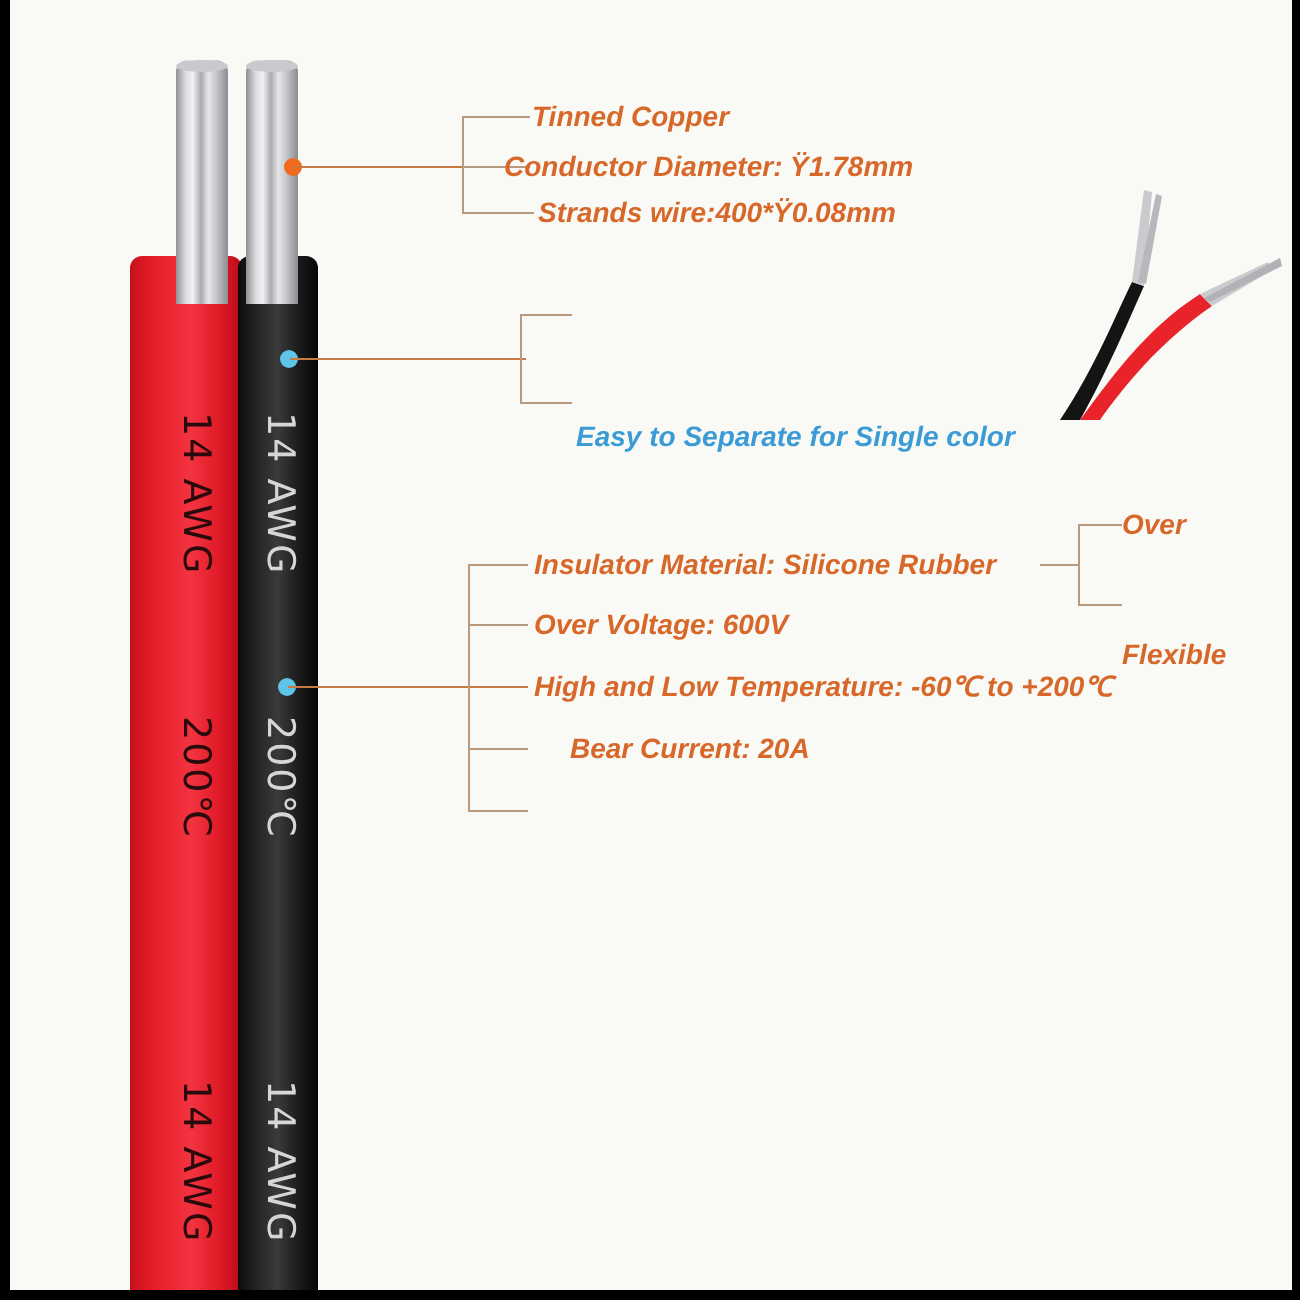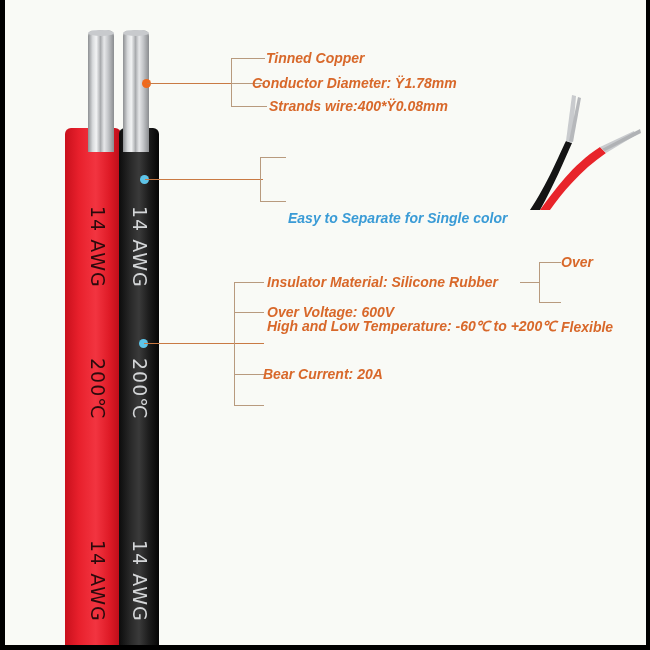--- a/index.html
+++ b/index.html
@@ -69,22 +69,22 @@
 
   <div class="dot" style="left:134px; top:339px; background:#5ec4e8;"></div>
   <div class="ln-o" style="left:139px; top:343px; width:120px; height:1px;"></div>
   <div class="ln" style="left:229px; top:282px; width:1px; height:124px;"></div>
   <div class="ln" style="left:229px; top:282px; width:30px; height:1px;"></div>
   <div class="ln" style="left:229px; top:312px; width:30px; height:1px;"></div>
   <div class="ln" style="left:229px; top:374px; width:30px; height:1px;"></div>
   <div class="ln" style="left:229px; top:405px; width:30px; height:1px;"></div>
   <div class="label orange" style="left:262px; top:274px;text-align:right;">Insulator Material: Silicone Rubber</div>
   <div class="label orange" style="left:262px; top:304px;">Over Voltage: 600V</div>
-  <div class="label orange" style="left:262px; top:318px;text-align:center;">High and Low Temperature: -60℃ to +200℃</div>
-  <div class="label orange" style="left:258px; top:366px;">Bear Current: 20A</div>
+  <div class="label orange" style="left:262px; top:335px;text-align:center;">High and Low Temperature: -60℃ to +200℃</div>
+  <div class="label orange" style="left:280px; top:366px;">Bear Current: 20A</div>
 
   <div class="ln" style="left:515px; top:282px; width:20px; height:1px;"></div>
   <div class="ln" style="left:534px; top:262px; width:1px; height:40px;"></div>
   <div class="ln" style="left:534px; top:262px; width:22px; height:1px;"></div>
   <div class="ln" style="left:534px; top:302px; width:22px; height:1px;"></div>
   <div class="label orange" style="left:556px; top:254px;">Over</div>
   <div class="label orange" style="left:556px; top:295px;margin-top:24px;">Flexible</div>
 </div>
 
 </body></html>

